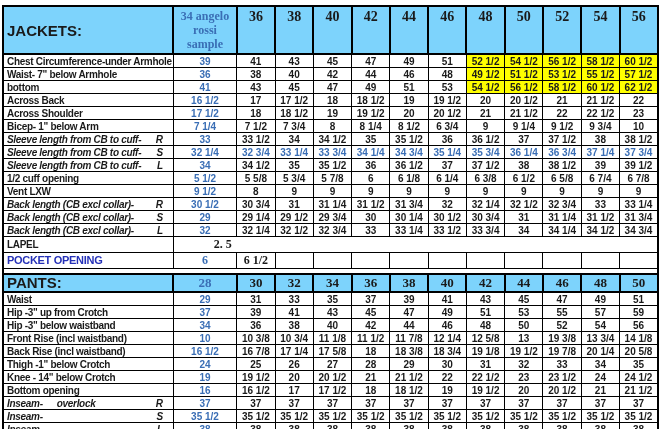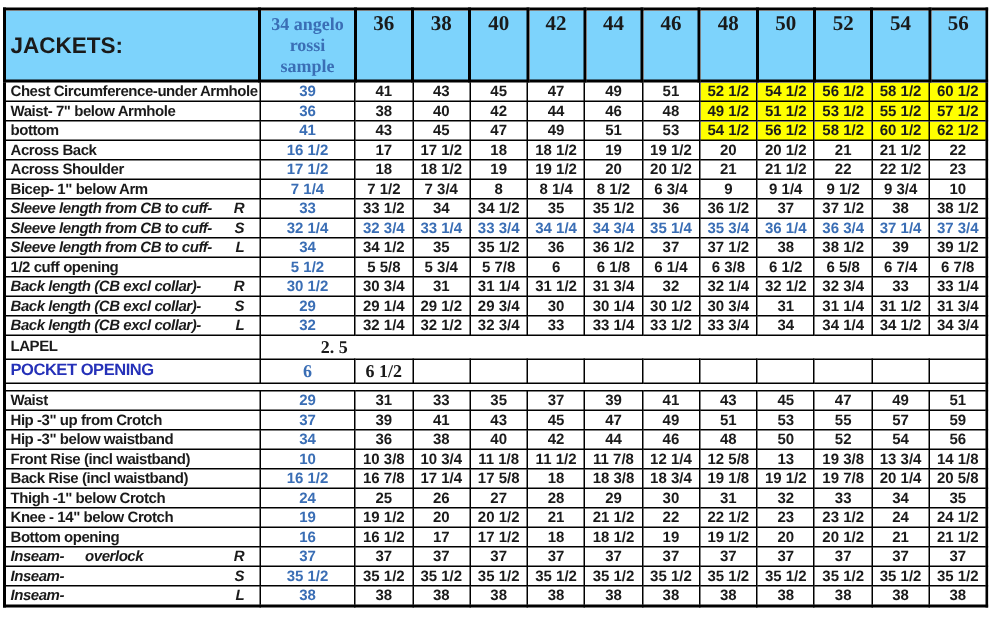--- a/index.html
+++ b/index.html
@@ -223,20 +223,35 @@
           <td class="val">5 7/8</td>
           <td class="val">6</td>
           <td class="val">6 1/8</td>
           <td class="val">6 1/4</td>
           <td class="val">6 3/8</td>
           <td class="val">6 1/2</td>
           <td class="val">6 5/8</td>
           <td class="val">6 7/4</td>
           <td class="val">6 7/8</td>
         </tr>
+        <tr>
+          <td class="lbl"><span class="lbl-text">Vent LXW</span></td>
+          <td class="val blue">9 1/2</td>
+          <td class="val">8</td>
+          <td class="val">9</td>
+          <td class="val">9</td>
+          <td class="val">9</td>
+          <td class="val">9</td>
+          <td class="val">9</td>
+          <td class="val">9</td>
+          <td class="val">9</td>
+          <td class="val">9</td>
+          <td class="val">9</td>
+          <td class="val">9</td>
+        </tr>
         <tr class="italic">
           <td class="lbl italic"><span class="lbl-text">Back length (CB excl collar)-</span><span class="sub">R</span></td>
           <td class="val blue">30 1/2</td>
           <td class="val">30 3/4</td>
           <td class="val">31</td>
           <td class="val">31 1/4</td>
           <td class="val">31 1/2</td>
           <td class="val">31 3/4</td>
           <td class="val">32</td>
           <td class="val">32 1/4</td>
@@ -290,20 +305,35 @@
           <td class="pval"></td>
           <td class="pval"></td>
           <td class="pval"></td>
           <td class="pval"></td>
           <td class="pval"></td>
           <td class="pval"></td>
         </tr>
         <tr class="spacer">
           <td colspan="13"></td>
         </tr>
+        <tr class="pants-hdr">
+          <th class="hdr-lbl">PANTS:</th>
+          <th class="psz blue">28</th>
+          <th class="psz">30</th>
+          <th class="psz">32</th>
+          <th class="psz">34</th>
+          <th class="psz">36</th>
+          <th class="psz">38</th>
+          <th class="psz">40</th>
+          <th class="psz">42</th>
+          <th class="psz">44</th>
+          <th class="psz">46</th>
+          <th class="psz">48</th>
+          <th class="psz">50</th>
+        </tr>
         <tr>
           <td class="lbl"><span class="lbl-text">Waist</span></td>
           <td class="val blue">29</td>
           <td class="val">31</td>
           <td class="val">33</td>
           <td class="val">35</td>
           <td class="val">37</td>
           <td class="val">39</td>
           <td class="val">41</td>
           <td class="val">43</td>

